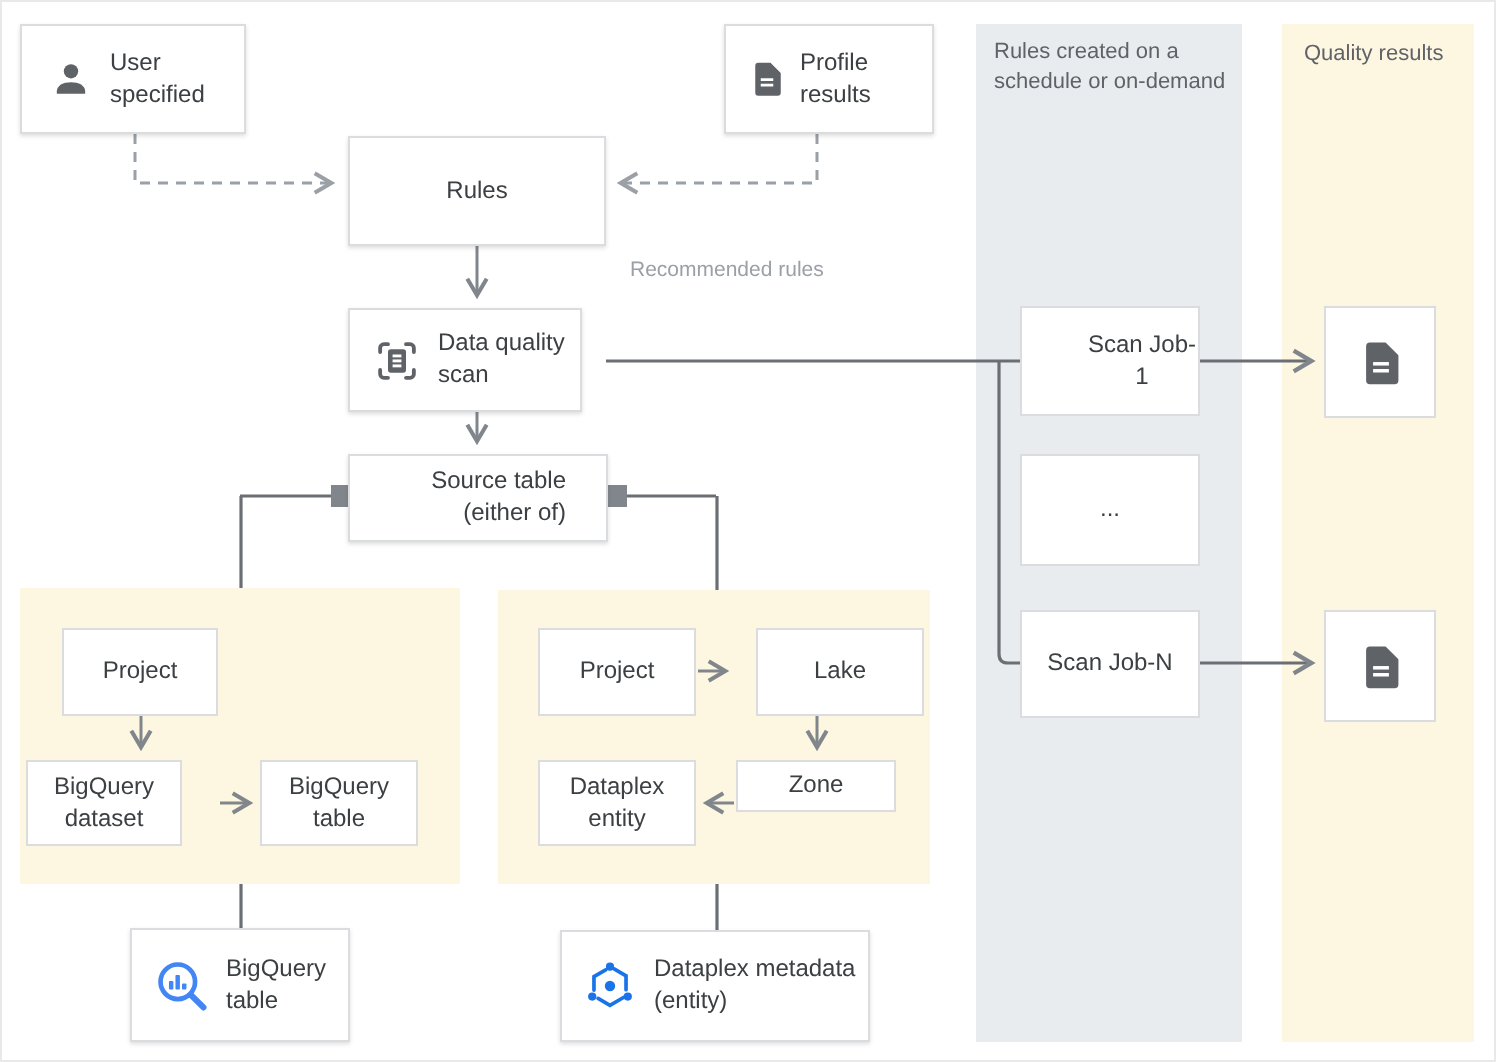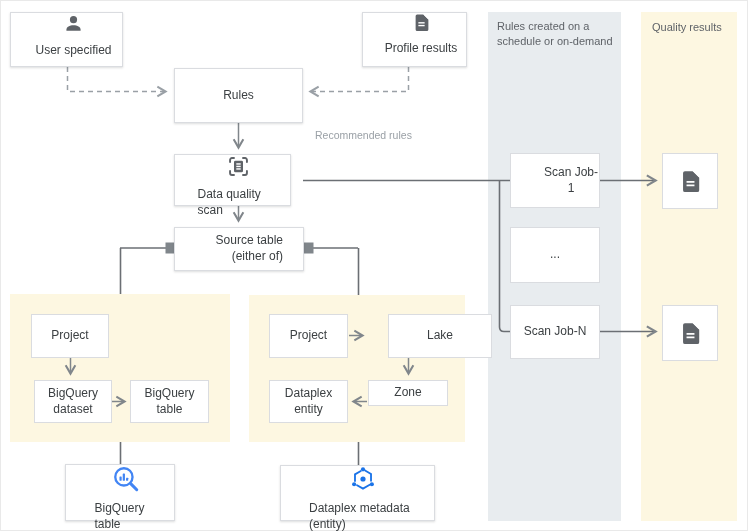--- a/index.html
+++ b/index.html
@@ -16,21 +16,21 @@
   .panel-bq{left:10px;top:294px;width:220px;height:148px;}
   .panel-dp{left:249px;top:295px;width:216px;height:147px;}
   svg.wire{position:absolute;left:0;top:0;z-index:1;}
   svg.wire-front{z-index:3;}
   .node{
     position:absolute;background:#fff;border:1px solid #DADCE0;box-sizing:border-box;
     display:flex;align-items:center;justify-content:center;text-align:center;
     font-size:12px;line-height:1.3;color:#3C4043;z-index:4;
   }
   .node.shadow{box-shadow:0 1px 2px rgba(60,64,67,.18);}
-  .node.iconrow{justify-content:flex-start;text-align:left;gap:9px;flex-direction:column;}
+  .node.iconrow{justify-content:flex-start;text-align:left;gap:9px;}
   .lbl{display:block;}
   .w84{max-width:88px;text-align:right;}
   .recommended{position:absolute;z-index:3;font-size:10.5px;color:#9AA0A6;margin-top:29px;}
   .icn{flex:0 0 auto;display:block;}
 </style>
 </head>
 <body>
 
 <div class="canvas">
 
@@ -124,31 +124,31 @@
     <span class="lbl" style="max-width:82px;">Data quality scan</span>
   </div>
 
   <div class="node shadow" style="left:174px;top:227px;width:130px;height:44px;">
     <span class="lbl w84">Source table (either of)</span>
   </div>
 
   <div class="node" style="left:31px;top:314px;width:78px;height:44px;">
     <span class="lbl">Project</span>
   </div>
-  <div class="node" style="left:34px;top:380px;width:78px;height:43px;">
+  <div class="node" style="left:13px;top:380px;width:78px;height:43px;">
     <span class="lbl" style="max-width:60px;">BigQuery dataset</span>
   </div>
   <div class="node" style="left:130px;top:380px;width:79px;height:43px;">
     <span class="lbl" style="max-width:60px;">BigQuery table</span>
   </div>
 
   <div class="node" style="left:269px;top:314px;width:79px;height:44px;">
     <span class="lbl">Project</span>
   </div>
-  <div class="node" style="left:388px;top:314px;width:104px;height:44px;">
+  <div class="node" style="left:378px;top:314px;width:84px;height:44px;">
     <span class="lbl">Lake</span>
   </div>
   <div class="node" style="left:269px;top:380px;width:79px;height:43px;">
     <span class="lbl" style="max-width:60px;">Dataplex entity</span>
   </div>
   <div class="node" style="left:368px;top:380px;width:80px;height:26px;">
     <span class="lbl">Zone</span>
   </div>
 
   <div class="node" style="left:510px;top:153px;width:90px;height:55px;padding-left:32px;">

